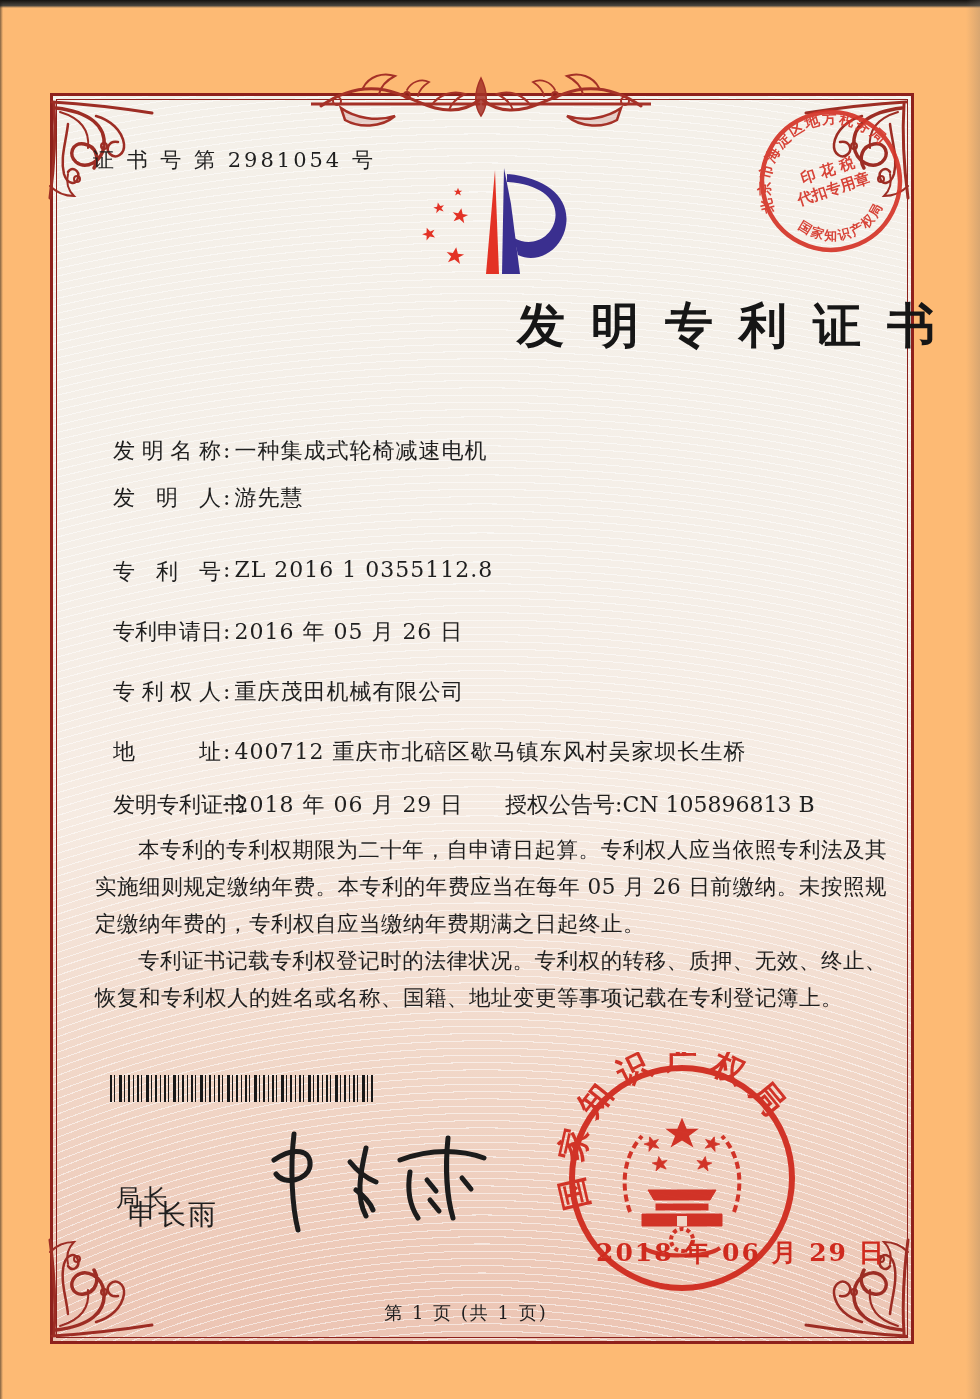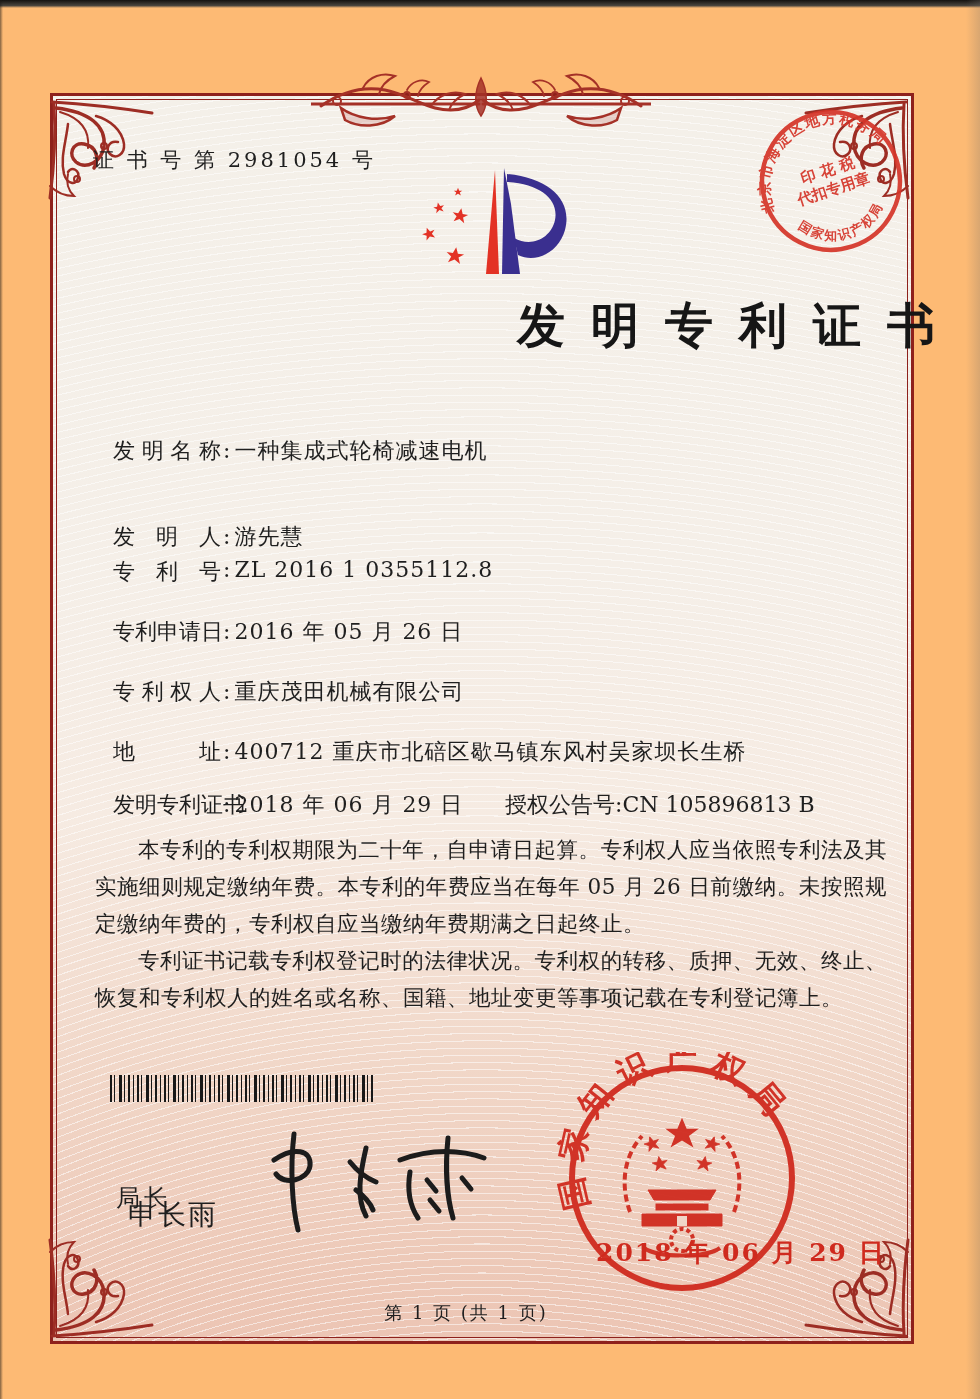--- a/index.html
+++ b/index.html
@@ -162,21 +162,21 @@
     </text>
     <text x="85" y="78" text-anchor="middle" font-size="17" fill="#d5362a" font-weight="700">印 花 税</text>
     <text x="85" y="100" text-anchor="middle" font-size="17" fill="#d5362a" font-weight="700">代扣专用章</text>
   </svg>
 
   <div class="doc-title">发明专利证书</div>
 
   <div class="row" style="top:436px">
     <span class="lbl">发明名称</span><span class="colon">:</span><span class="val">一种集成式轮椅减速电机</span>
   </div>
-  <div class="row" style="top:522px">
+  <div class="row" style="top:483px">
     <span class="lbl">发明人</span><span class="colon">:</span><span class="val">游先慧</span>
   </div>
   <div class="row" style="top:557px">
     <span class="lbl">专利号</span><span class="colon">:</span><span class="val">ZL 2016 1 0355112.8</span>
   </div>
   <div class="row" style="top:617px">
     <span class="lbl">专利申请日</span><span class="colon">:</span><span class="val">2016 年 05 月 26 日</span>
   </div>
   <div class="row" style="top:677px">
     <span class="lbl">专利权人</span><span class="colon">:</span><span class="val">重庆茂田机械有限公司</span>

